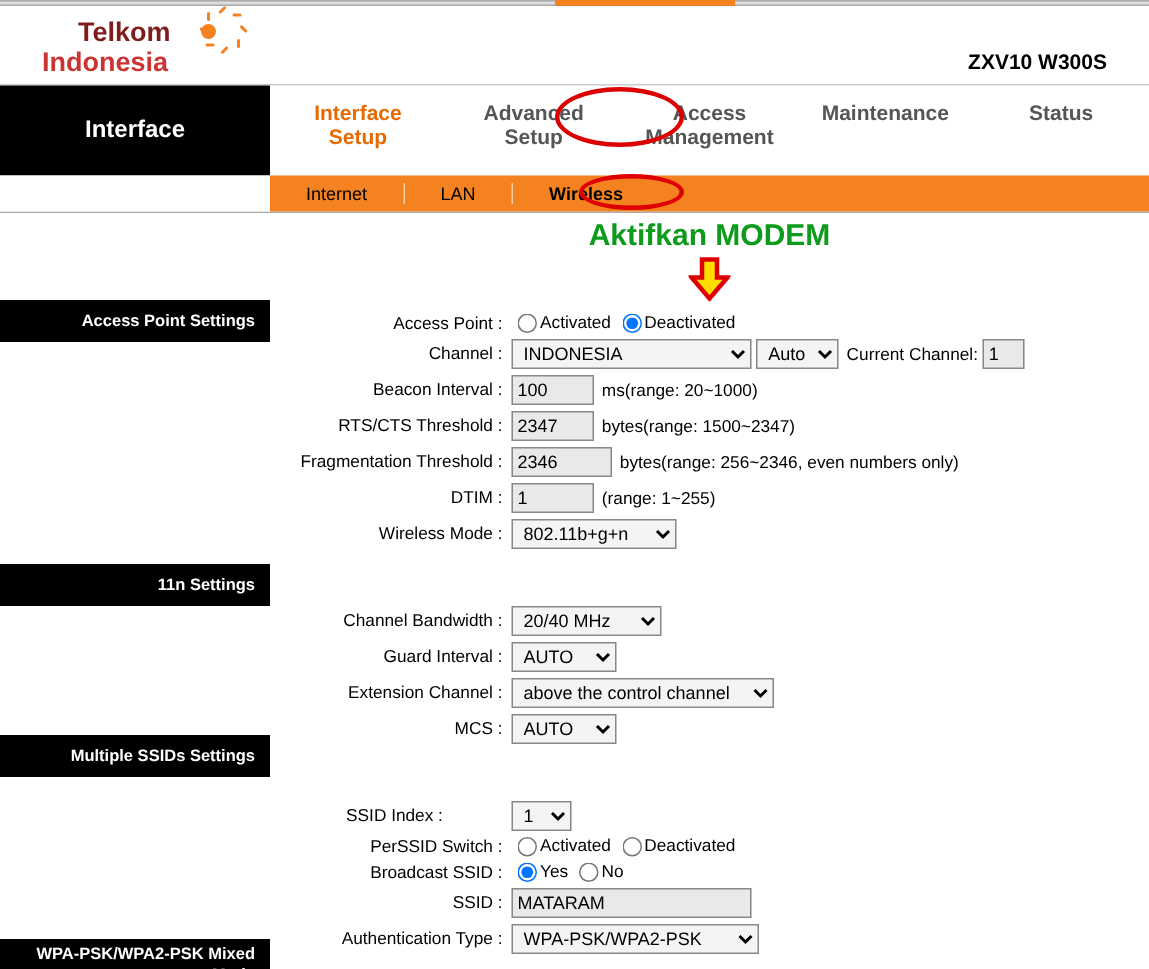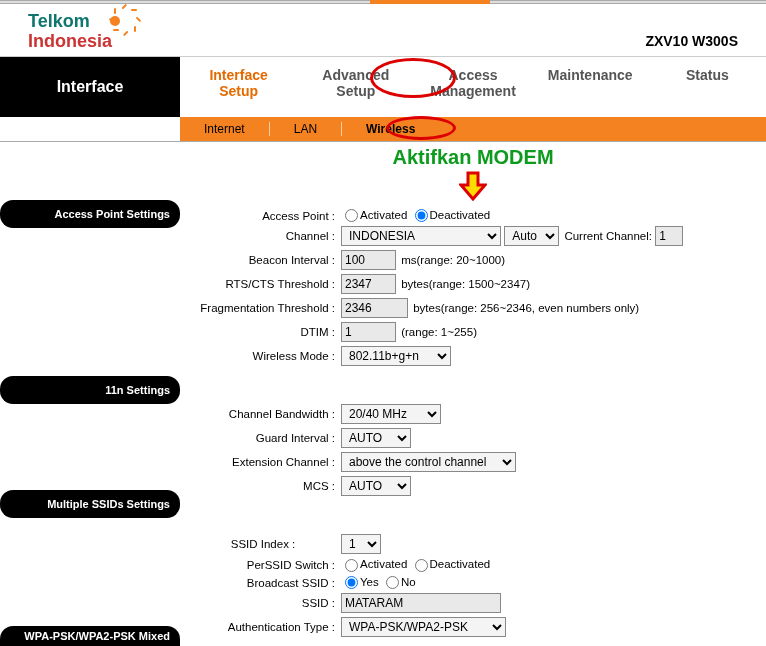--- a/index.html
+++ b/index.html
@@ -2,21 +2,21 @@
 <html><head>
 <meta charset="utf-8">
 <style>
   * { box-sizing: border-box; margin: 0; padding: 0; }
   body { font-family: Arial, sans-serif; font-size: 12px; background: #fff; width: 766px; }
   .wrap { width: 766px; }
   .top-line { height: 4px; background: #ddd; border-top:1px solid #aaa; border-bottom:1px solid #aaa; }
   .orange-tick { height: 4px; background: #f58220; width: 120px; margin-left: 370px; margin-top:-4px;}
   .logo-bar { display: flex; align-items: center; padding: 6px 28px 2px 28px; }
   .logo { display: flex; flex-direction: column; font-weight: bold; font-family: Verdana, sans-serif; font-size:18px; line-height:18px;}
-  .logo-top { color: #0f766e; display:flex; align-items:center; gap:14px;}
+  .logo-top { color: #7f1d1d; display:flex; align-items:center; gap:14px;margin-left:24px;}
   .logo-top .sun { width:22px;height:22px; position:relative; }
   .logo-top .sun .core{ width:10px;height:10px;border-radius:50%; background:#f58220; position:absolute;left:6px;top:6px;}
   .logo-top .sun .ray{ position:absolute;width:2px;height:6px;background:#f58220;left:10px;top:-2px;border-radius:1px;}
   .logo-top .sun .r2{transform:rotate(45deg);transform-origin:11px 12px;}
   .logo-top .sun .r3{transform:rotate(90deg);transform-origin:11px 12px;}
   .logo-top .sun .r4{transform:rotate(135deg);transform-origin:11px 12px;}
   .logo-top .sun .r5{transform:rotate(180deg);transform-origin:11px 12px;}
   .logo-top .sun .r6{transform:rotate(225deg);transform-origin:11px 12px;}
   .logo-top .sun .r7{transform:rotate(270deg);transform-origin:11px 12px;}
   .logo-top .sun .r8{transform:rotate(315deg);transform-origin:11px 12px;}
@@ -37,21 +37,21 @@
   .subrow .subtabs { flex:1; background:#f58220; display:flex; align-items:center; color:#000000; font-size:12px; position:relative;}
   .subtab { padding:0 24px; cursor:pointer; }
   .subtab.sep { border-left:1px solid rgba(255,255,255,.6);}
   .subtab.active { font-weight:bold; }
   .sub-circle { position:absolute; left:206px; top:-1px; width:70px; height:24px; border:3px solid #d00; border-radius:50%; pointer-events:none;}
   .subrow-border { height:1px; background:#aaa;}
 
   
   .main { display:flex; }
   .sidecol { width:180px; }
-  .block-title { background:#000; color:#fff; font-weight:bold; font-size:11px; text-align:right; padding:6px 10px; line-height:14px; min-height:28px; display:flex; align-items:center; justify-content:flex-end;border-radius:13px;}
+  .block-title { background:#000; color:#fff; font-weight:bold; font-size:11px; text-align:right; padding:6px 10px; line-height:14px; min-height:28px; display:flex; align-items:center; justify-content:flex-end;}
   .block-gap { height:10px;}
   .content { flex:1; padding:4px 8px 0 8px; position:relative;}
   .annot { color:#0c9b1c; font-weight:bold; font-size:20px; text-align:center; margin-bottom:2px;}
   .arrow { display:block; margin:0 auto 6px auto;}
   .arrow svg { display:block; margin:0 auto;}
   table.form { border-collapse:collapse; width:100%; }
   table.form td { padding:2px 3px; vertical-align:middle; font-size:11.5px; color:#000;}
   td.lab { text-align:right; white-space:nowrap; padding-right:4px;}
   td.val { text-align:left;}
   select, input[type="text"] { font-size:12px; border:1px solid #888; background:#e9e9e9; height:20px; padding:0 3px; }

